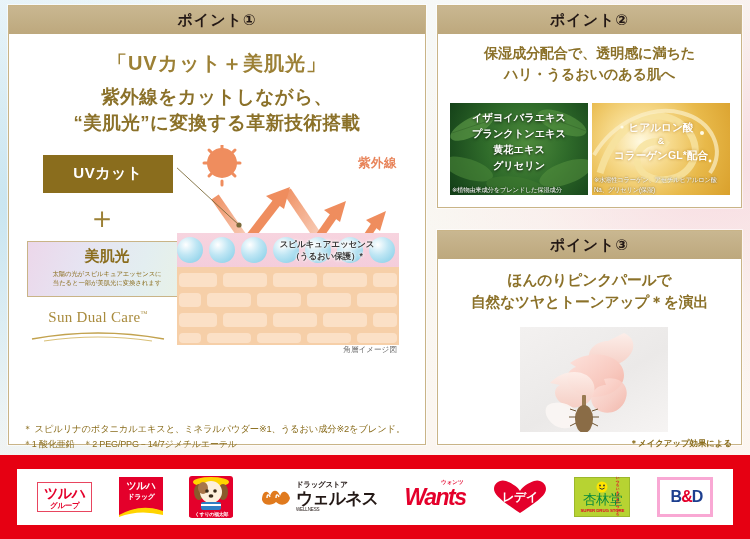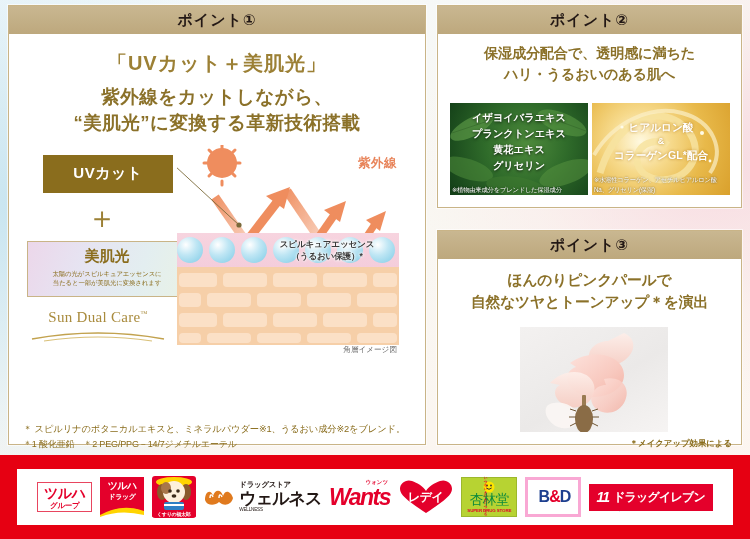--- a/index.html
+++ b/index.html
@@ -600,21 +600,17 @@
       <div class="logo">
         <div class="lg-bd">
           <div class="top">いつもいきいき、いつでも</div>
           <div class="t1">
             <span>B</span><span class="amp">&amp;</span><span>D</span>
           </div>
           <div class="t2">ドラッグストア</div>
         </div>
       </div>
 
-      <div class="logo lg-eleven">
-        <span class="n">11</span>
-        <span class="t">ドラッグイレブン</span>
-      </div>
 
     </div>
   </footer>
 
 </div>
 
 </body></html>

